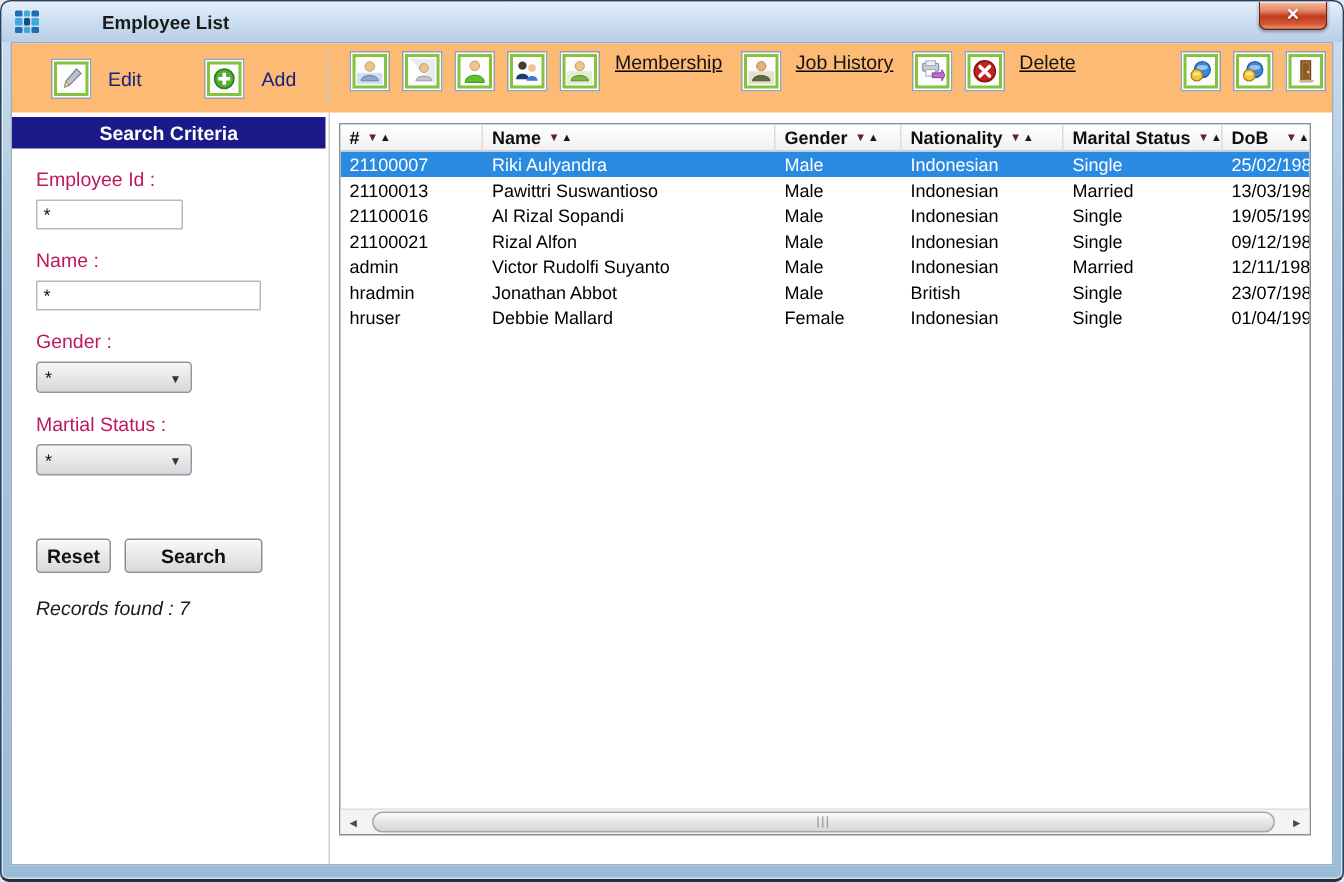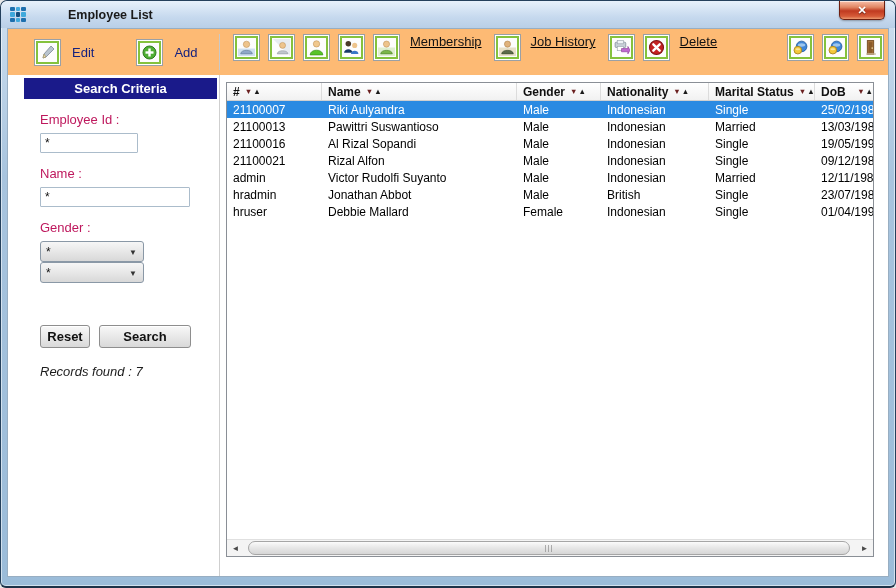--- a/index.html
+++ b/index.html
@@ -32,21 +32,21 @@
   .tb-right{flex:1;display:flex;align-items:flex-start;padding-left:13px;height:36px;text-decoration:underline;}
   .icon-btn{width:27px;height:27px;border:1px solid #9aa0a6;background:#fff;padding:1px;margin-right:8px;
     cursor:default;flex:0 0 auto;}
   .icon-btn .green-frame{width:100%;height:100%;border:2px solid #85c23d;background:#fdfdfd;
     display:flex;align-items:center;justify-content:center;overflow:hidden;}
   .plain-label{font-size:13px;color:#141414;margin:0 12px 0 2px;}
   .tb-spacer{flex:1;}
   .icon-btn svg{display:block;}
   
   .main{flex:1;display:flex;min-height:0;}
-  .left-panel{width:212px;flex:0 0 auto;border-right:1px solid #cfcfcf;padding:3px 2px 0 16px;}
+  .left-panel{width:212px;flex:0 0 auto;border-right:1px solid #cfcfcf;padding:3px 2px 0 0;}
   .panel-header{height:21px;background:#1a1a8a;color:#fff;font-weight:bold;font-size:13px;
     text-align:center;line-height:21px;}
   .form{padding-left:16px;}
   .f-label{display:block;font-size:13px;color:#be185d;margin-top:13px;margin-bottom:6px;}
   .f-input{height:20px;border:1px solid #abbccb;border-radius:1px;font-size:12px;padding:0 4px;
     font-family:"Liberation Sans",sans-serif;color:#111;}
   .w-narrow{width:98px;}
   .w-wide{width:150px;}
   .combo{width:104px;height:21px;border:1px solid #8a98a6;border-radius:3px;
     background:linear-gradient(#f6f6f6,#e9e9e9 45%,#d8d8d8);display:flex;align-items:center;
@@ -262,20 +262,21 @@
         <div class="form">
           <label class="f-label">Employee Id :</label>
           <input class="f-input w-narrow" value="*" style="">
           <label class="f-label">Name :</label>
           <input class="f-input w-wide" value="*" style="">
           <label class="f-label">Gender :</label>
           <div class="combo">
             <span>*</span>
             <span class="arrow">▼</span>
           </div>
+          <label class="f-label">Martial Status :</label>
           <div class="combo">
             <span>*</span>
             <span class="arrow">▼</span>
           </div>
         </div>
         <div class="btn-row">
           <button class="win-btn btn-reset">Reset</button>
           <button class="win-btn btn-search">Search</button>
         </div>
         <div class="records">Records found : 7</div>

